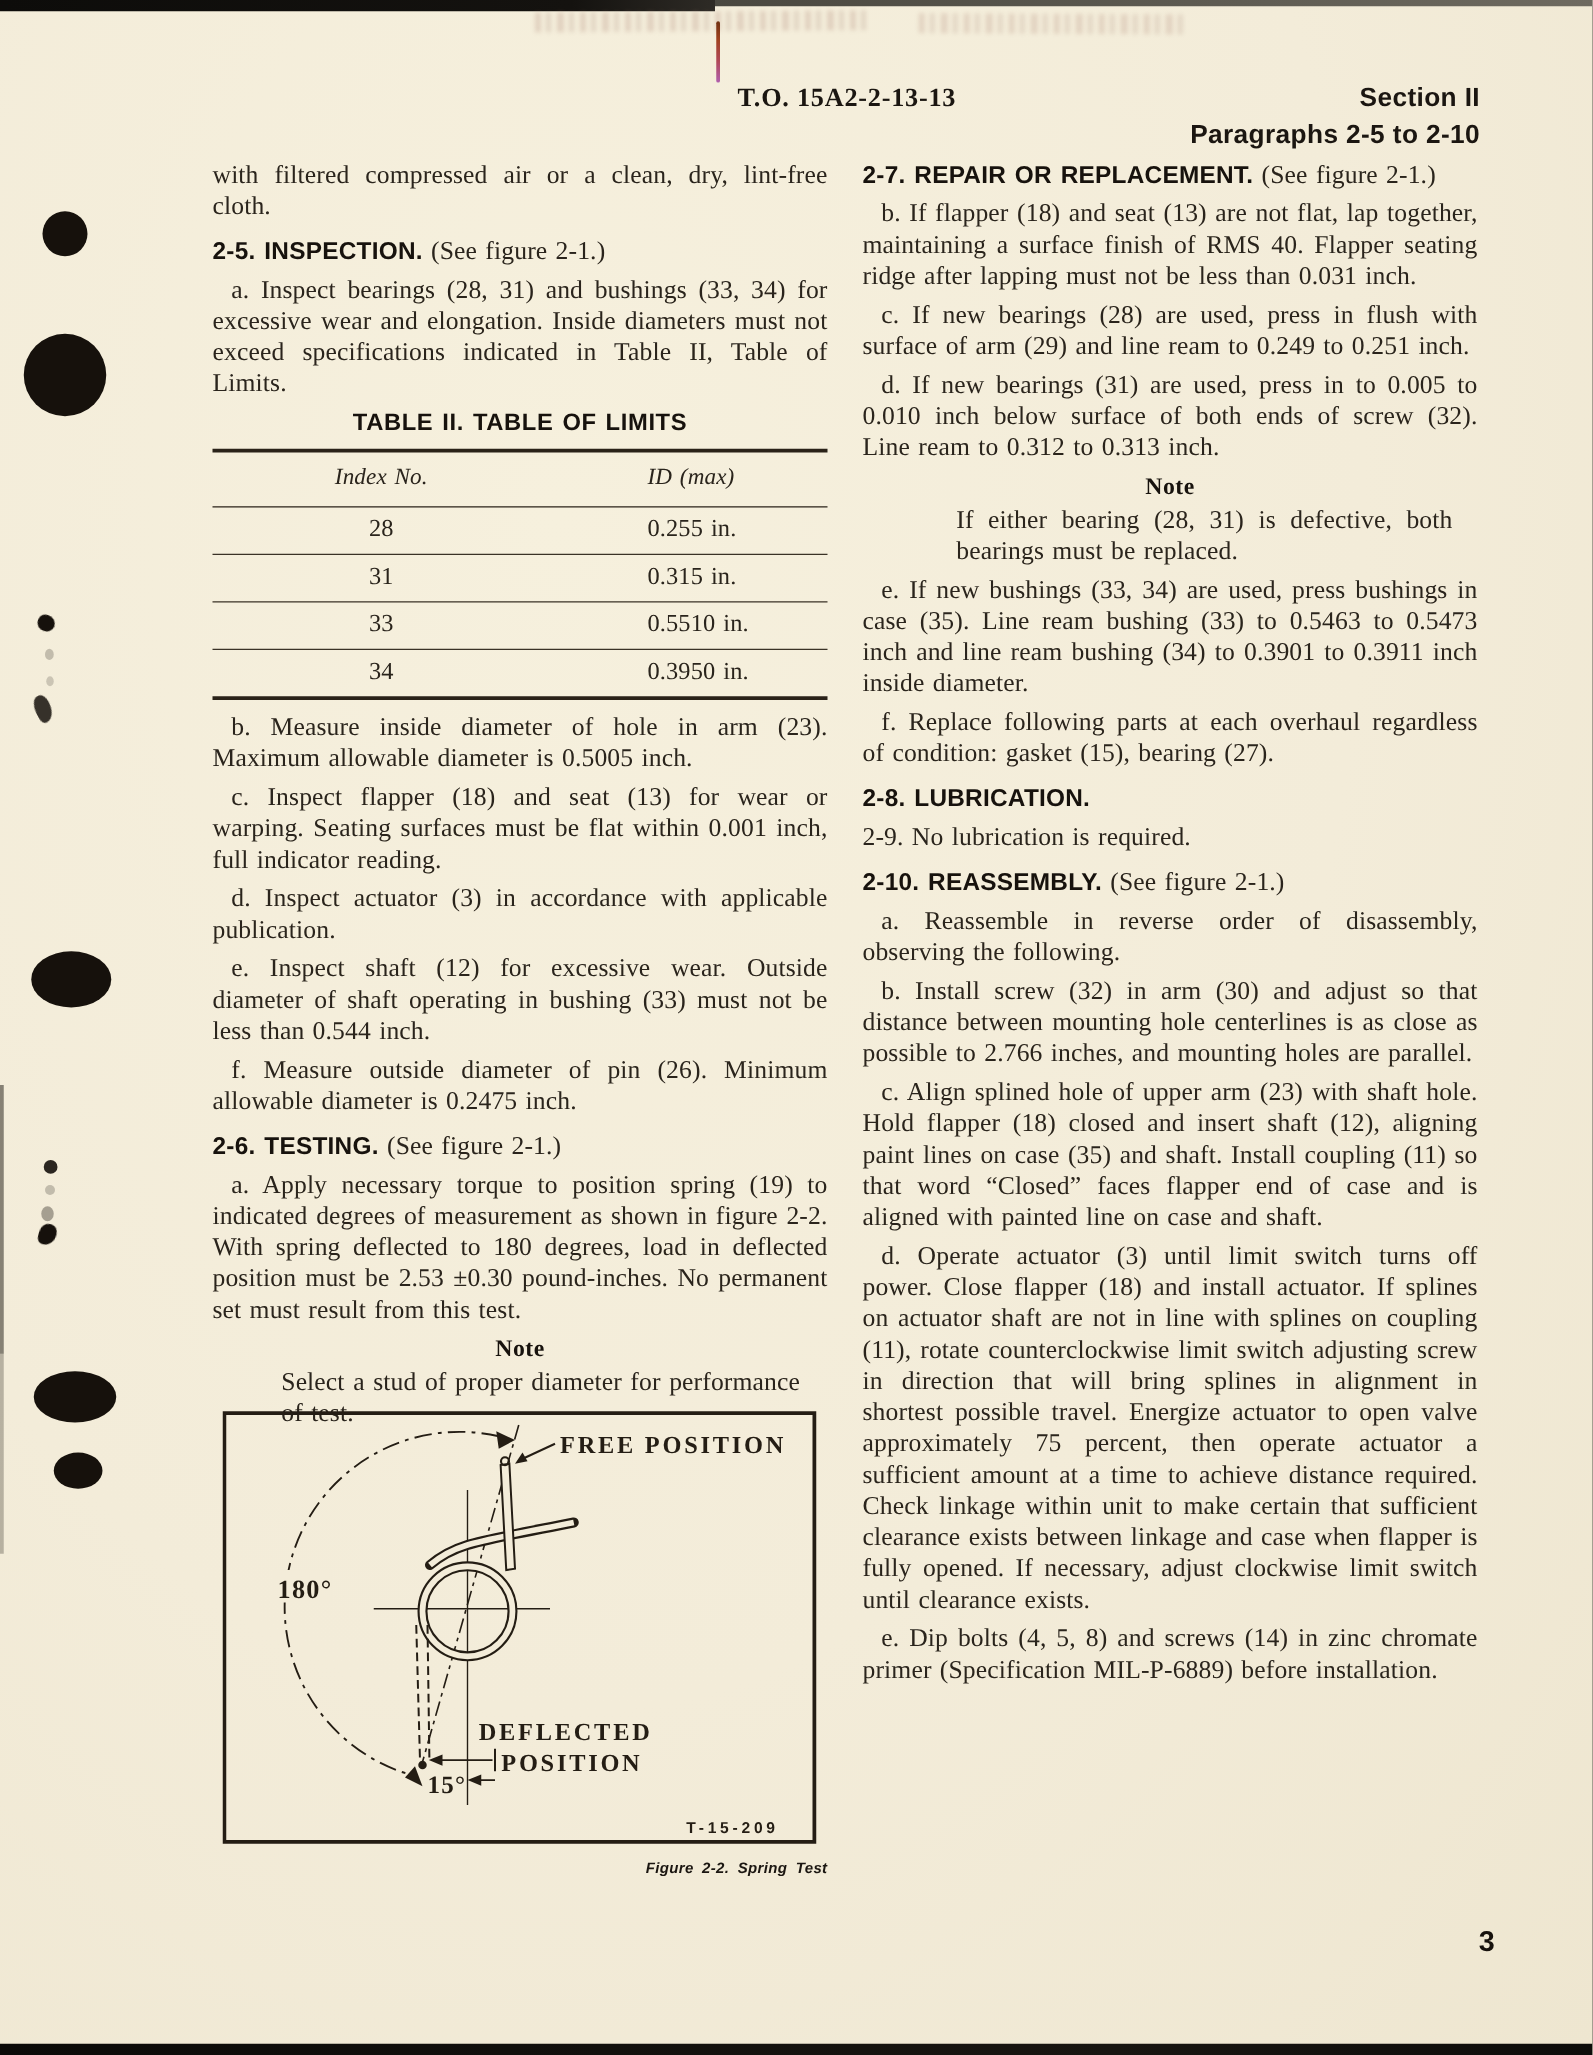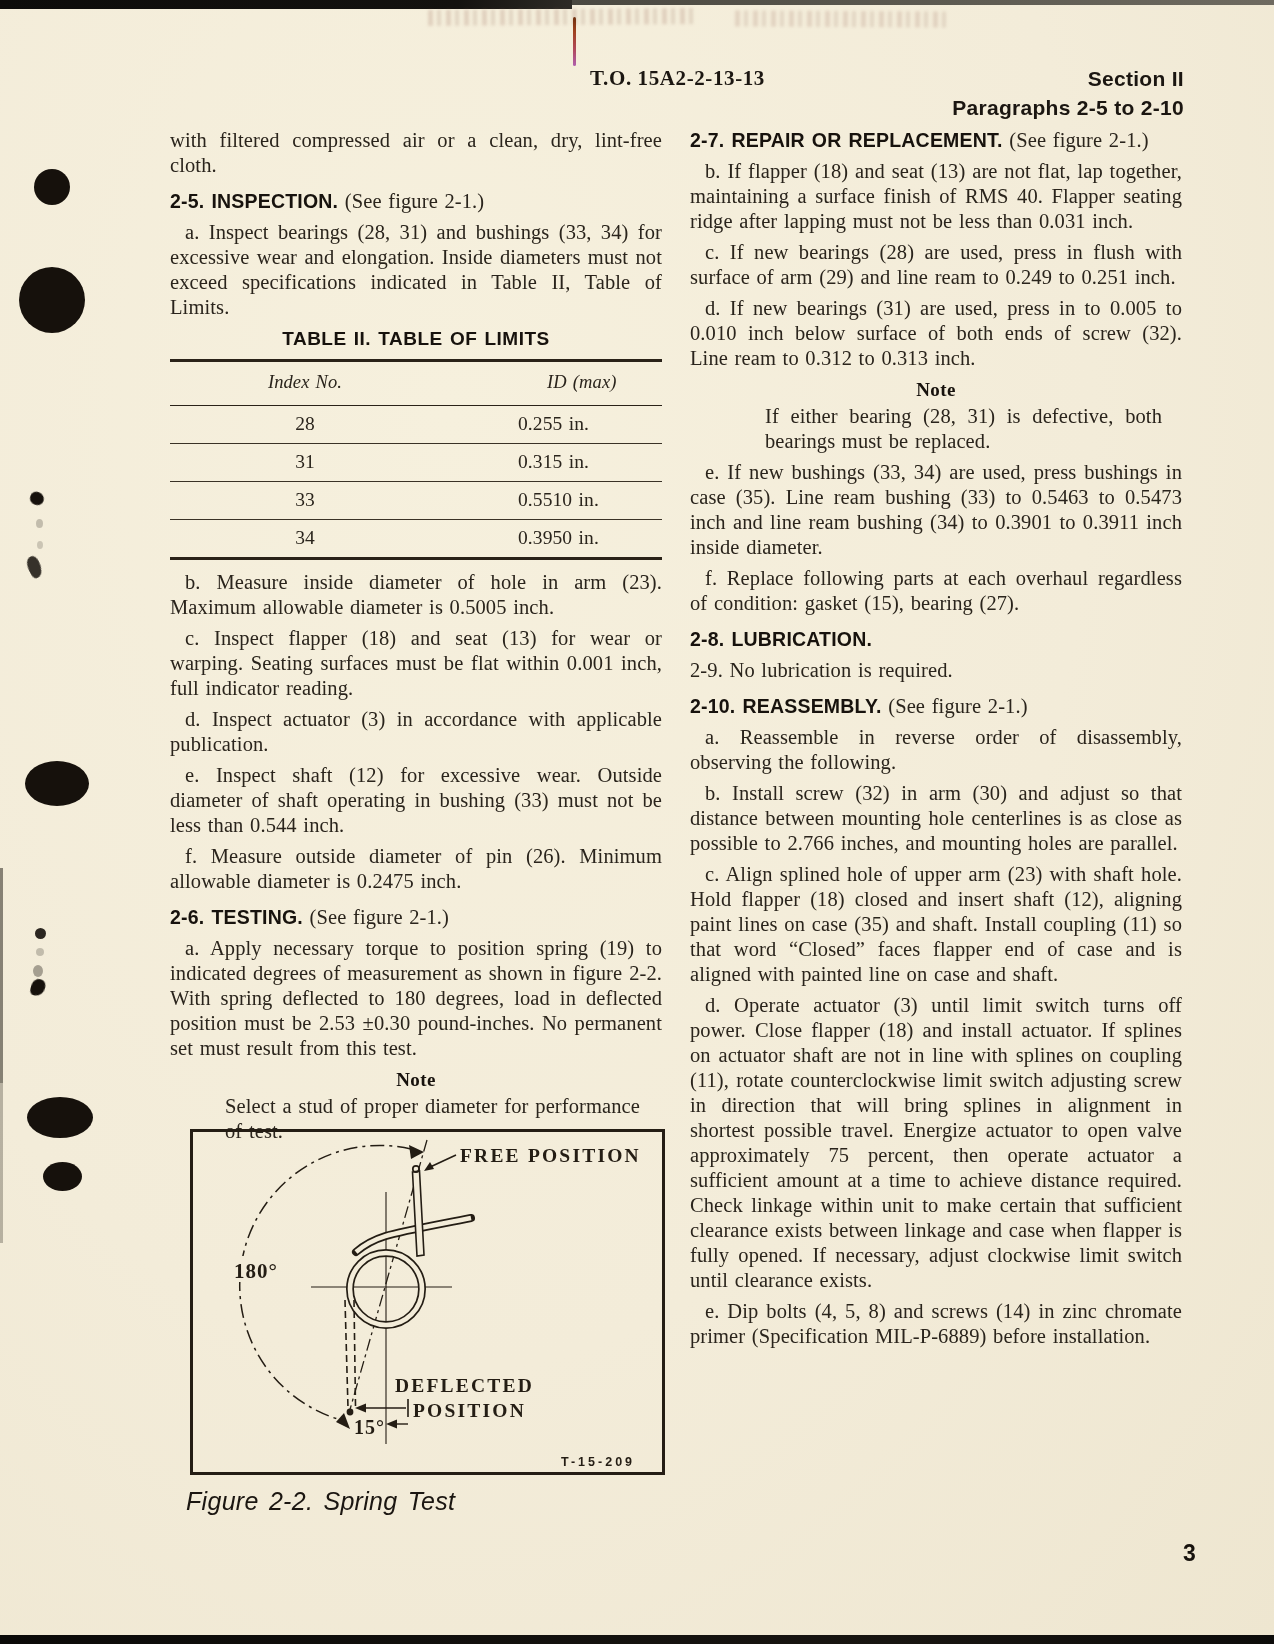--- a/index.html
+++ b/index.html
@@ -43,33 +43,33 @@
   .note-label{margin:2px 0 2px 0;text-align:center;font-family:Liberation Serif, serif;
     font-weight:bold;font-size:19px;letter-spacing:.4px;color:#17120d;}
   .note-text{margin:0 22px 6px 55px;text-indent:0;}
   .note-text.rt{margin:0 20px 6px 75px;}
 
   
   .tbl-title{margin:4px 0 8px 0;text-align:center;font-family:"Liberation Sans",sans-serif;
     font-weight:bold;font-size:19px;letter-spacing:.5px;color:#17120d;}
   .tbl{border-top:3px solid #2a2218;border-bottom:3px solid #2a2218;margin-bottom:10px;}
   .trow{display:grid;grid-template-columns:270px 1fr;}
-  .trow.head{border-bottom:1.5px solid #2a2218;gap:29px;}
+  .trow.head{border-bottom:1.5px solid #2a2218;}
   .trow.body{border-bottom:1.5px solid #3a3226;}
   .trow.body:last-child{border-bottom:none;}
   .tc1{text-align:center;}
   .tc2{text-align:left;padding-left:78px;}
   .trow.head .tc1,.trow.head .tc2{font-style:italic;font-size:18.5px;padding-top:8px;padding-bottom:10px;}
   .trow.body .tc1,.trow.body .tc2{font-size:19.5px;padding-top:5px;padding-bottom:7px;}
 
   
-  .figure-box{position:absolute;left:190px;top:1128px;width:476px;height:349px;}
-  .fig-caption{position:absolute;left:186px;top:1487px;width:476px;text-align:left;
-    font-family:"Liberation Sans",sans-serif;font-weight:normal;font-style:italic;
-    font-size:25px;letter-spacing:.3px;word-spacing:3px;color:#1b1611;}
+  .figure-box{position:absolute;left:178px;top:1128px;width:476px;height:349px;}
+  .fig-caption{position:absolute;left:186px;top:1487px;width:476px;text-align:right;
+    font-family:"Liberation Sans",sans-serif;font-weight:bold;font-style:italic;
+    font-size:12px;letter-spacing:.3px;word-spacing:3px;color:#1b1611;}
 
   .page-number{position:absolute;left:1183px;top:1540px;font-family:"Liberation Sans",sans-serif;
     font-weight:bold;font-size:23px;color:#17120d;}
 </style>
 </head>
 <body>
 
 <div class="page">
 
   <div class="edge-top-left"></div>

